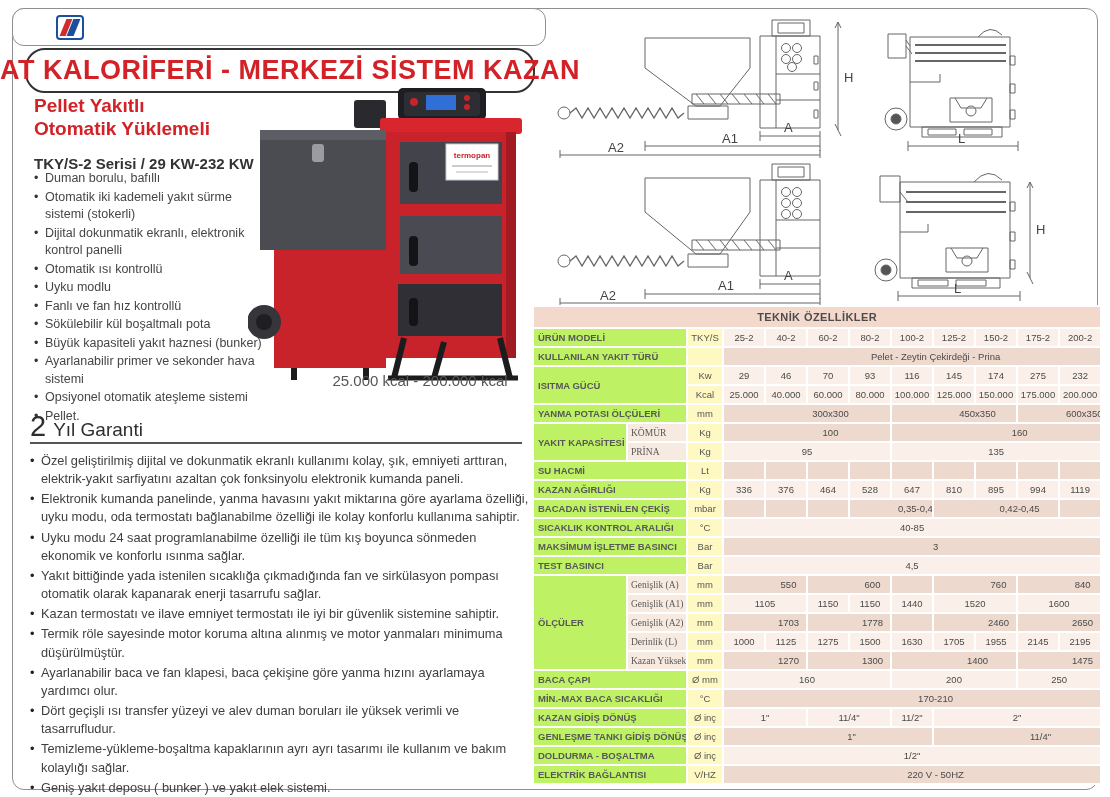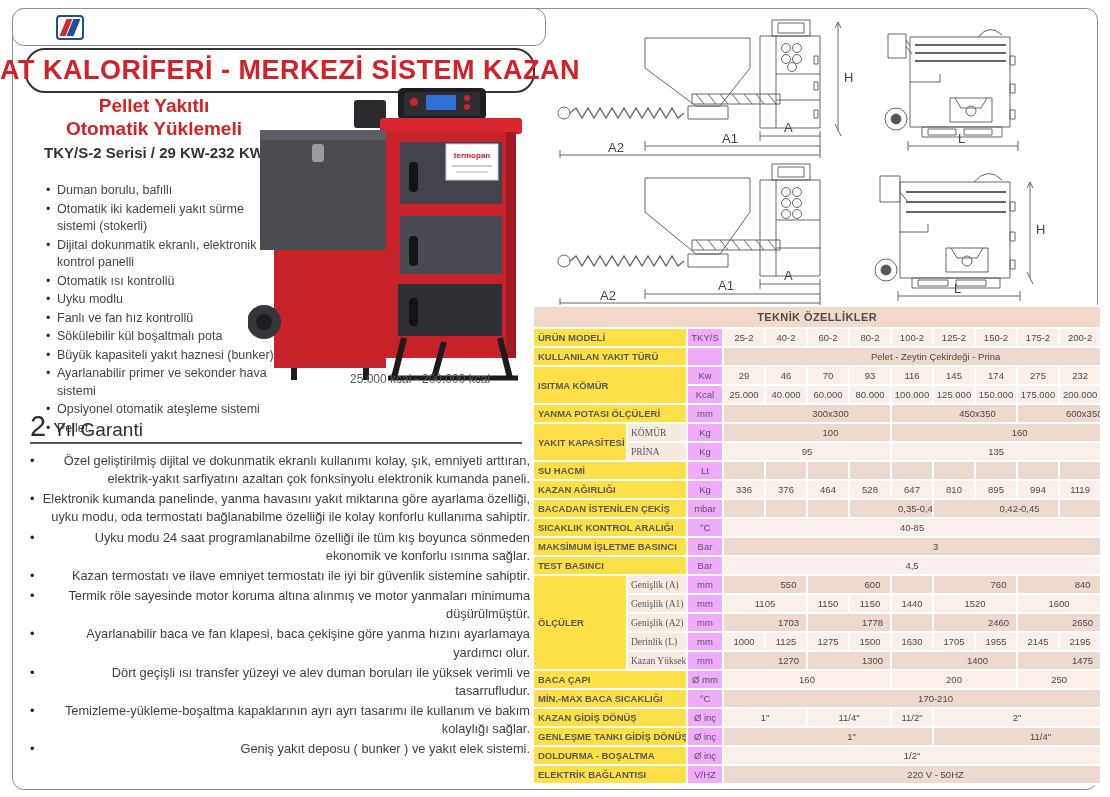--- a/index.html
+++ b/index.html
@@ -13,53 +13,53 @@
   .logo{position:absolute;left:56px;top:15px;width:24px;height:21px;border:2px solid #1c4f9c;
         border-radius:4px;background:#fff;overflow:hidden;}
   .logo .bar{position:absolute;top:2px;bottom:2px;transform:skewX(-22deg);}
   .logo .bar.red{left:5px;width:6px;background:#d12b2e;}
   .logo .bar.blue{left:12px;width:7px;background:#1c4f9c;}
   
   .title-box{position:absolute;left:25px;top:48px;width:506px;height:41px;background:#fff;
              border:2px solid #333;border-radius:20px;display:flex;align-items:center;justify-content:center;}
   .title-box span{font-size:27px;font-weight:bold;color:#d32227;letter-spacing:.5px;white-space:nowrap;}
   
-  .intro{position:absolute;left:34px;top:94px;width:240px;text-align:center;}
+  .intro{position:absolute;left:34px;top:94px;width:240px;}
   .intro .rl{font-size:19px;font-weight:bold;color:#d32227;line-height:1.22;}
-  .intro .series{margin-top:4px;font-size:15px;font-weight:bold;color:#333;}
-  ul.feat{position:absolute;left:34px;top:170px;width:238px;margin:12px;padding:0;list-style:none;
+  .intro .series{margin-top:15px;font-size:15px;font-weight:bold;color:#333;}
+  ul.feat{position:absolute;left:34px;top:170px;width:238px;margin:0;padding:0;list-style:none;
           font-size:12.5px;color:#454545;line-height:1.4;}
   ul.feat li{padding-left:11px;position:relative;margin-bottom:1px;}
   ul.feat li:before{content:"•";position:absolute;left:0;top:0;color:#333;}
   
   .photo{position:absolute;left:248px;top:86px;width:286px;height:296px;}
   .caption{position:absolute;left:300px;top:372px;width:240px;text-align:center;
-           font-size:12px;color:#555;}
+           font-size:15px;color:#555;}
   
   .war-head{position:absolute;left:30px;top:414px;width:492px;border-bottom:2px solid #555;
             padding-bottom:3px;display:flex;align-items:flex-end;gap:7px;color:#2e2e2e;}
   .war-head .big{font-size:29px;line-height:.85;font-weight:400;}
   .war-head .rest{font-size:19px;line-height:1;}
   ul.war{position:absolute;left:30px;top:452px;width:500px;margin:0;padding:0;list-style:none;
          font-size:12.8px;color:#3f3f3f;line-height:1.42;}
-  ul.war li{padding-left:11px;position:relative;margin-bottom:2px;text-align:right;}
+  ul.war li{padding-left:11px;position:relative;margin-bottom:2px;}
   ul.war li:before{content:"•";position:absolute;left:0;top:0;color:#222;}
   
   .diagrams{position:absolute;left:550px;top:12px;width:552px;height:292px;}
   .diagrams svg{display:block;}
   .dg text{font-size:13px;fill:#444;font-family:"Liberation Sans",sans-serif;}
   .dg *{vector-effect:non-scaling-stroke;}
   
   .specs{position:absolute;left:532px;top:305px;width:566px;}
   table.tek{width:566px;table-layout:fixed;border-collapse:separate;border-spacing:2px;background:#fff;}
   table.tek th{background:#f2d9cc;color:#4c4c4c;font-size:11px;font-weight:bold;height:18px;letter-spacing:.4px;margin-top:40px;}
   table.tek td{font-size:9.5px;height:15px;overflow:hidden;white-space:nowrap;vertical-align:middle;}
-  td.lbl{background:#fde047;color:#585858;font-weight:bold;font-size:9px;padding-left:4px;text-align:left;}
+  td.lbl{background:#bef264;color:#585858;font-weight:bold;font-size:9px;padding-left:4px;text-align:left;}
   td.sub{background:#f7eae1;color:#585858;font-size:9px;padding-left:3px;text-align:left;font-family:Liberation Serif, serif;}
-  td.unit{background:#f0abfc;color:#555;text-align:center;font-size:9px;}
+  td.unit{background:#fef9c3;color:#555;text-align:center;font-size:9px;}
   td.val{text-align:center;color:#4a4a4a;}
   td.val.d{background:#edd9ce;padding-left:48px;}
   td.val.l{background:#faf0e9;}
 </style>
 </head>
 <body>
 
 <div id="page">
 
   <div class="outer"></div>
@@ -149,20 +149,21 @@
   <div class="caption">25.000 kcal - 200.000 kcal</div>
 
   <div class="war-head">
     <span class="big">2</span>
     <span class="rest">Yıl Garanti</span>
   </div>
   <ul class="war">
       <li>Özel geliştirilmiş dijital ve dokunmatik ekranlı kullanımı kolay, şık, emniyeti arttıran, elektrik-yakıt sarfiyatını azaltan çok fonksinyolu elektronik kumanda paneli.</li>
       <li>Elektronik kumanda panelinde, yanma havasını yakıt miktarına göre ayarlama özelliği, uyku modu, oda termostatı bağlanabilme özelliği ile kolay konforlu kullanıma sahiptir.</li>
       <li>Uyku modu 24 saat programlanabilme özelliği ile tüm kış boyunca sönmeden ekonomik ve konforlu ısınma sağlar.</li>
+      <li>Yakıt bittiğinde yada istenilen sıcaklığa çıkmadığında fan ve sirkülasyon pompası otomatik olarak kapanarak enerji tasarrufu sağlar.</li>
       <li>Kazan termostatı ve ilave emniyet termostatı ile iyi bir güvenlik sistemine sahiptir.</li>
       <li>Termik röle sayesinde motor koruma altına alınmış ve motor yanmaları minimuma düşürülmüştür.</li>
       <li>Ayarlanabilir baca ve fan klapesi, baca çekişine göre yanma hızını ayarlamaya yardımcı olur.</li>
       <li>Dört geçişli ısı transfer yüzeyi ve alev duman boruları ile yüksek verimli ve tasarrufludur.</li>
       <li>Temizleme-yükleme-boşaltma kapaklarının ayrı ayrı tasarımı ile kullanım ve bakım kolaylığı sağlar.</li>
       <li>Geniş yakıt deposu ( bunker ) ve yakıt elek sistemi.</li>
     </ul>
 
   <div class="diagrams">
 
@@ -321,21 +322,21 @@
             <td class="val l">150-2</td>
             <td class="val l">175-2</td>
             <td class="val l">200-2</td>
           </tr>
           <tr>
             <td class="lbl" colspan="2">KULLANILAN YAKIT TÜRÜ</td>
             <td class="unit"></td>
             <td class="val d" colspan="9">Pelet - Zeytin Çekirdeği - Prina</td>
           </tr>
           <tr>
-            <td class="lbl" colspan="2" rowspan="2">ISITMA KÖMÜR</td>
+            <td class="lbl" colspan="2" rowspan="2">ISITMA GÜCÜ</td>
             <td class="unit">Kw</td>
             <td class="val l">29</td>
             <td class="val l">46</td>
             <td class="val l">70</td>
             <td class="val l">93</td>
             <td class="val l">116</td>
             <td class="val l">145</td>
             <td class="val l">174</td>
             <td class="val l">275</td>
             <td class="val l">232</td>

